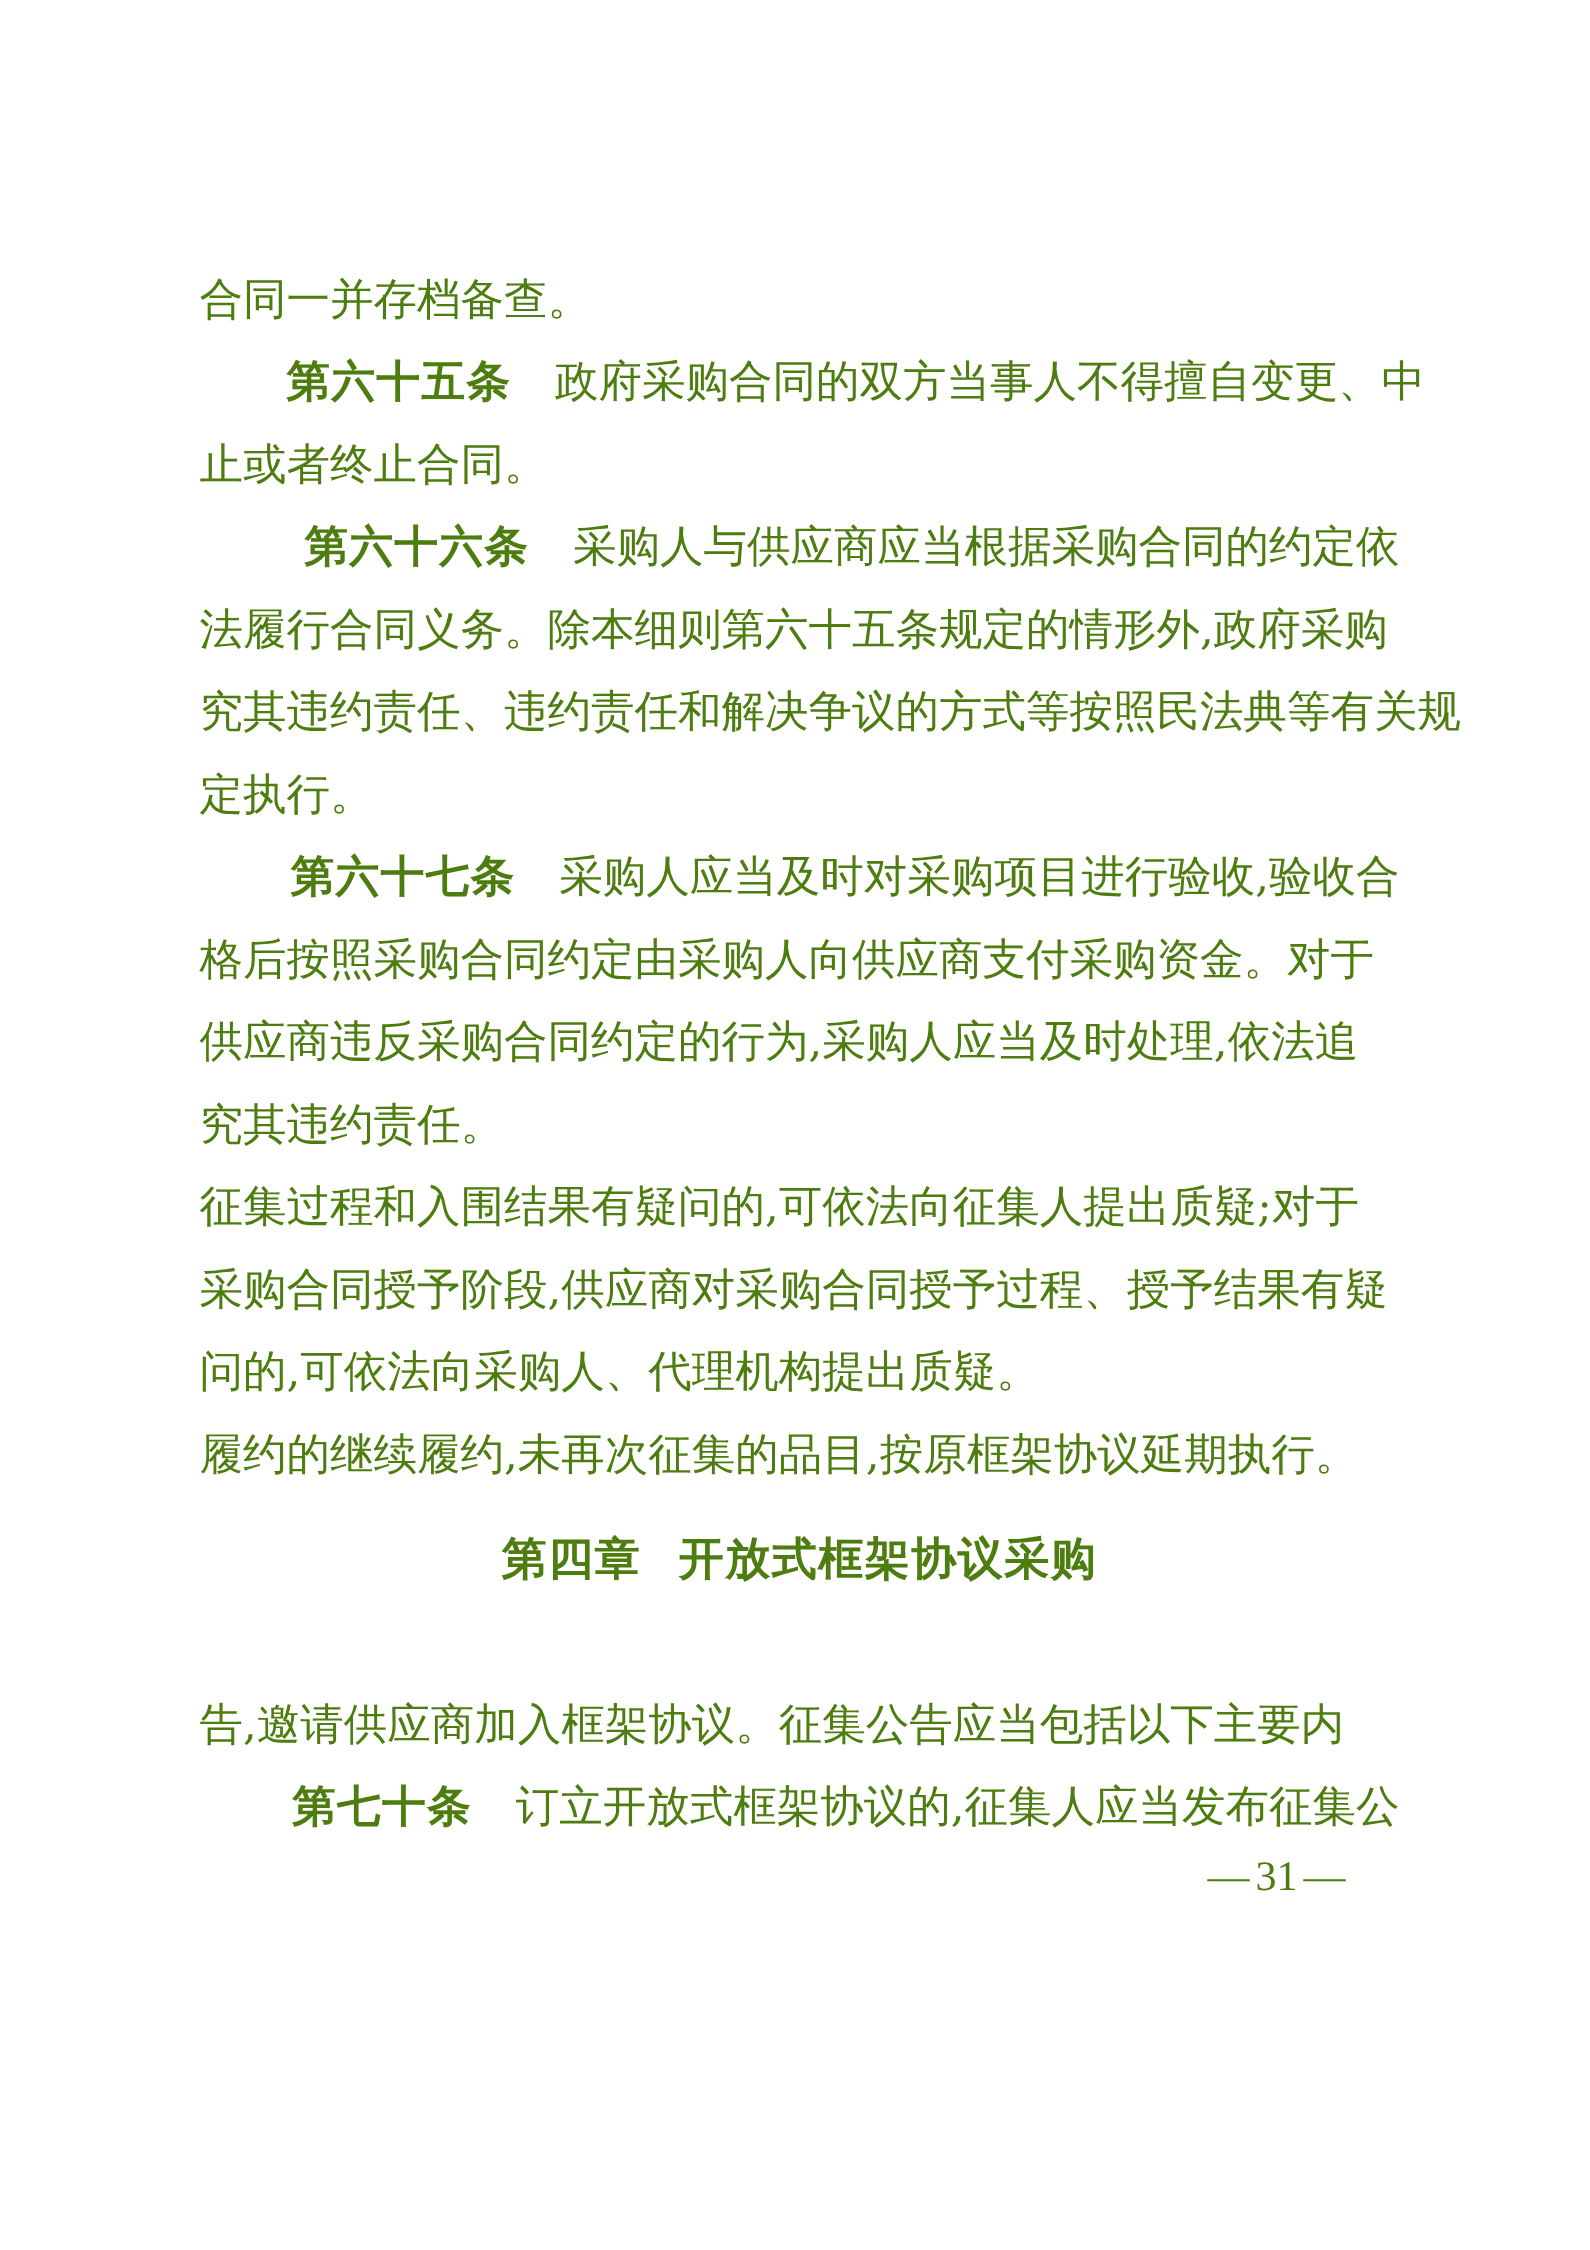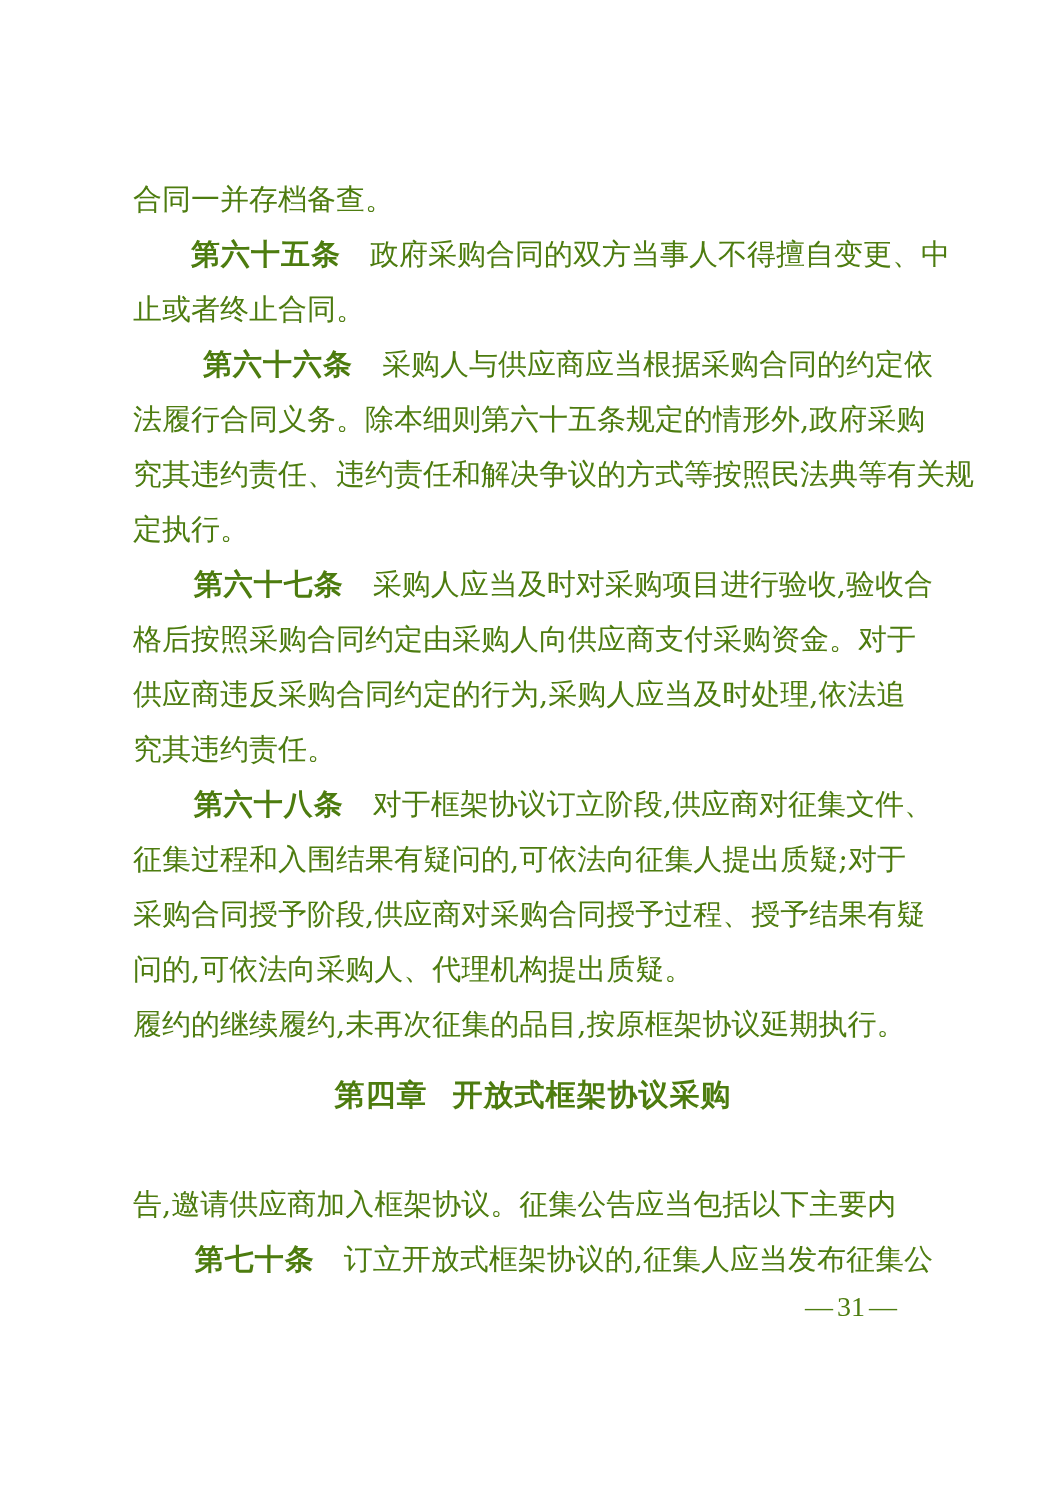--- a/index.html
+++ b/index.html
@@ -91,21 +91,20 @@
     <div class="line"><span>定执行。</span></div>
 
     <div class="line indent"><span class="article-label">第六十七条</span><span>采购人应当及时对采购项目进行验收,验收合</span></div>
 
     <div class="line"><span>格后按照采购合同约定由采购人向供应商支付采购资金。对于</span></div>
 
     <div class="line"><span>供应商违反采购合同约定的行为,采购人应当及时处理,依法追</span></div>
 
     <div class="line"><span>究其违约责任。</span></div>
 
-    <div class="line indent"><span class="article-label">第六十八条</span><span>对于框架协议订立阶段,供应商对征集文件、</span></div>
 
     <div class="line"><span>征集过程和入围结果有疑问的,可依法向征集人提出质疑;对于</span></div>
 
     <div class="line"><span>采购合同授予阶段,供应商对采购合同授予过程、授予结果有疑</span></div>
 
     <div class="line"><span>问的,可依法向采购人、代理机构提出质疑。</span></div>
 
 
     <div class="line"><span>履约的继续履约,未再次征集的品目,按原框架协议延期执行。</span></div>
 

